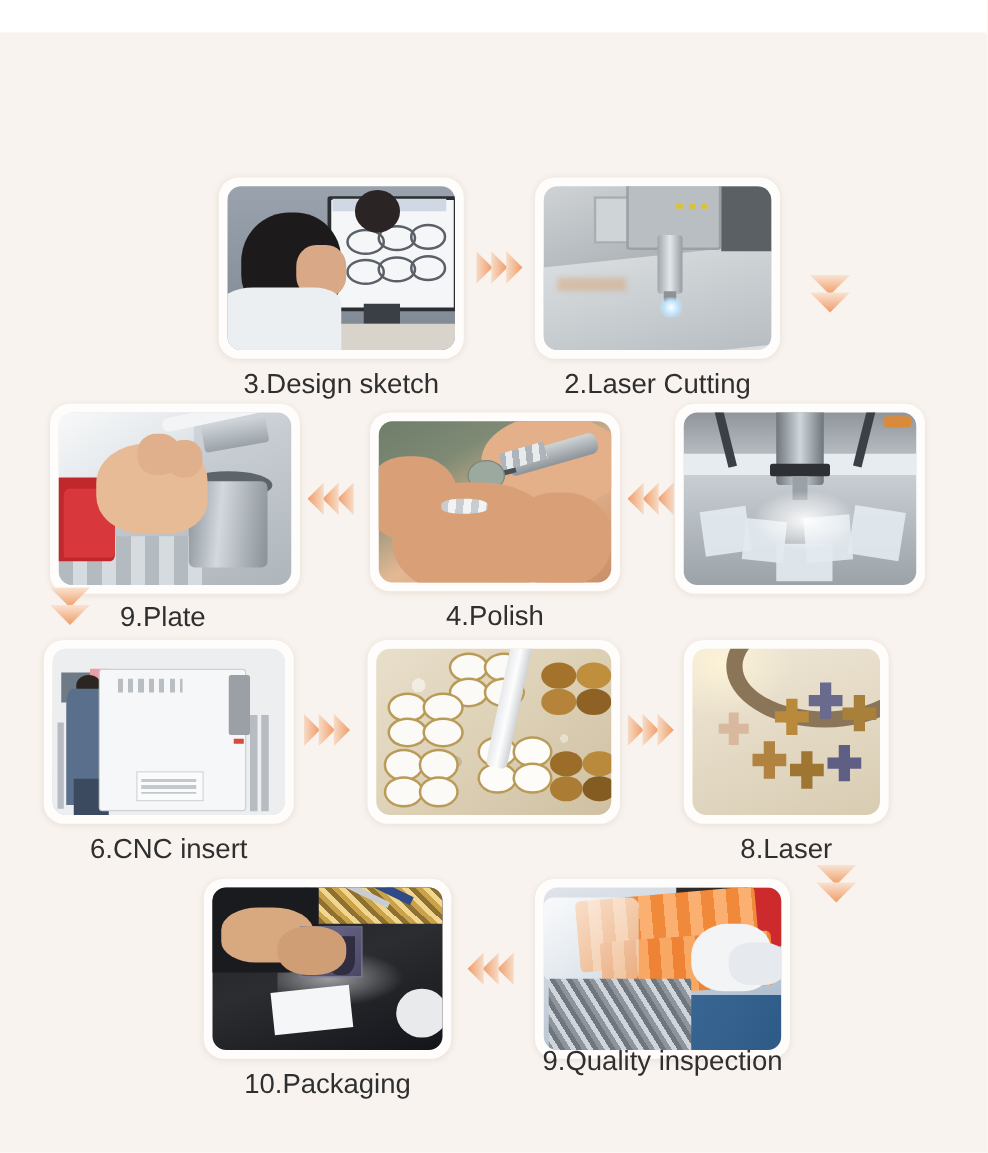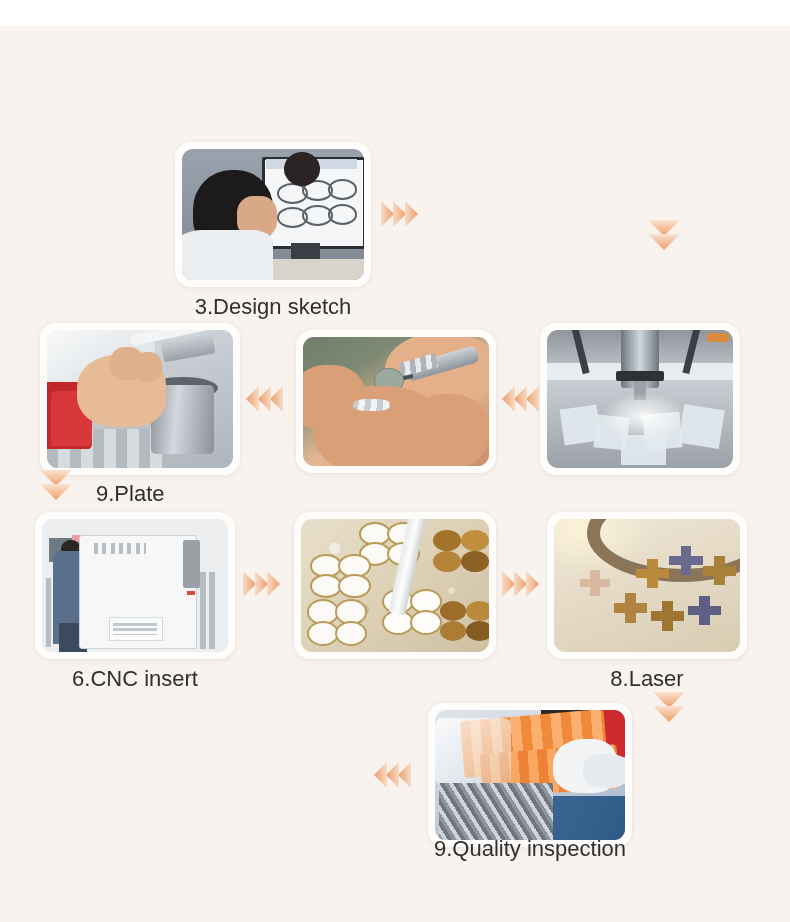--- a/index.html
+++ b/index.html
@@ -240,20 +240,38 @@
           </linearGradient>
         </defs>
       <g fill="url(#gR)">
         <polygon points="0,5 13,18 0,31"></polygon>
           <polygon points="12,5 25,18 12,31"></polygon>
           <polygon points="24,5 37,18 24,31"></polygon>
       </g>
     </svg>
   </div>
 
+  <div class="card" style="left:428px;top:142px;width:196px;">
+    <div class="frame" style="height:145px;">
+      <div class="photo p2">
+        <div class="sc">
+          <div class="lay plate"></div>
+            <div class="lay dark"></div>
+          <div class="lay hsg2"></div>
+            <div class="lay hsg"></div>
+            <div class="lay leds"></div>
+          <div class="lay noz"></div>
+            <div class="lay tip"></div>
+          <div class="lay blur"></div>
+            <div class="lay spark"></div>
+        </div>
+      </div>
+    </div>
+    <div class="cap" style="top:152px;">2.Laser Cutting</div>
+  </div>
 
   <div class="arrow" style="left:644px;top:218px;">
     <svg width="40" height="44" viewBox="0 0 40 44">
       <defs>
           <linearGradient id="gD1" x1="0" y1="0" x2="0" y2="1">
         <stop offset="0" stop-color="#f9e3d2"></stop>
             <stop offset="1" stop-color="#ef9c66"></stop>
           </linearGradient>
         </defs>
       <g fill="url(#gD1)">
@@ -309,20 +327,21 @@
             <div class="lay coil"></div>
           <div class="lay stem"></div>
             <div class="lay disc"></div>
           <div class="lay hand2" style="left:6%;top:38%;width:70%;height:70%;"></div>
           <div class="lay hand2" style="left:-6%;top:22%;width:40%;height:52%;"></div>
           <div class="lay band2"></div>
           <div class="lay hand2" style="left:56%;top:44%;width:44%;height:58%;"></div>
         </div>
       </div>
     </div>
+    <div class="cap" style="top:150px;">4.Polish</div>
   </div>
 
   <div class="arrow" style="left:502px;top:381px;">
     <svg width="42" height="36" viewBox="0 0 42 36">
       <g fill="url(#gL1)">
         <polygon points="37,5 24,18 37,31"></polygon>
           <polygon points="25,5 12,18 25,31"></polygon>
           <polygon points="13,5 0,18 13,31"></polygon>
       </g>
     </svg>
@@ -452,21 +471,21 @@
   <div class="arrow" style="left:502px;top:566px;">
     <svg width="42" height="36" viewBox="0 0 42 36">
       <g fill="url(#gR)">
         <polygon points="0,5 13,18 0,31"></polygon>
           <polygon points="12,5 25,18 12,31"></polygon>
           <polygon points="24,5 37,18 24,31"></polygon>
       </g>
     </svg>
   </div>
 
-  <div class="card" style="left:547px;top:512px;width:200px;">
+  <div class="card" style="left:547px;top:512px;width:164px;">
     <div class="frame" style="height:147px;">
       <div class="photo p8">
         <div class="sc">
           <div class="lay glow"></div>
           <div class="lay ringbig"></div>
           <div class="cross" style="left:44%;top:30%;width:18%;height:22%;">
             <i style="left:34%;top:0;width:32%;height:100%;background:#b98a3c;"></i>
             <i style="left:0;top:34%;width:100%;height:32%;background:#b98a3c;"></i>
           </div>
           <div class="cross" style="left:62%;top:20%;width:18%;height:22%;">
@@ -501,20 +520,40 @@
 
   <div class="arrow" style="left:650px;top:690px;">
     <svg width="38" height="44" viewBox="0 0 38 44">
       <g fill="url(#gD1)">
         <polygon points="3,2 19,18 35,2"></polygon>
           <polygon points="3,16 19,32 35,16"></polygon>
       </g>
     </svg>
   </div>
 
+  <div class="card" style="left:163px;top:703px;width:198px;">
+    <div class="frame" style="height:144px;">
+      <div class="photo p10">
+        <div class="sc">
+          <div class="lay gold"></div>
+            <div class="lay glint"></div>
+          <div class="lay pen"></div>
+            <div class="lay pen2"></div>
+          <div class="lay sleeve"></div>
+          <div class="lay hand"></div>
+          <div class="lay box"></div>
+            <div class="lay boxside"></div>
+          <div class="lay hand2"></div>
+          <div class="lay paper"></div>
+            <div class="lay blob"></div>
+        </div>
+      </div>
+    </div>
+    <div class="cap" style="top:151px;">10.Packaging</div>
+  </div>
 
   <div class="arrow" style="left:374px;top:757px;">
     <svg width="42" height="36" viewBox="0 0 42 36">
       <g fill="url(#gL1)">
         <polygon points="37,5 24,18 37,31"></polygon>
           <polygon points="25,5 12,18 25,31"></polygon>
           <polygon points="13,5 0,18 13,31"></polygon>
       </g>
     </svg>
   </div>

